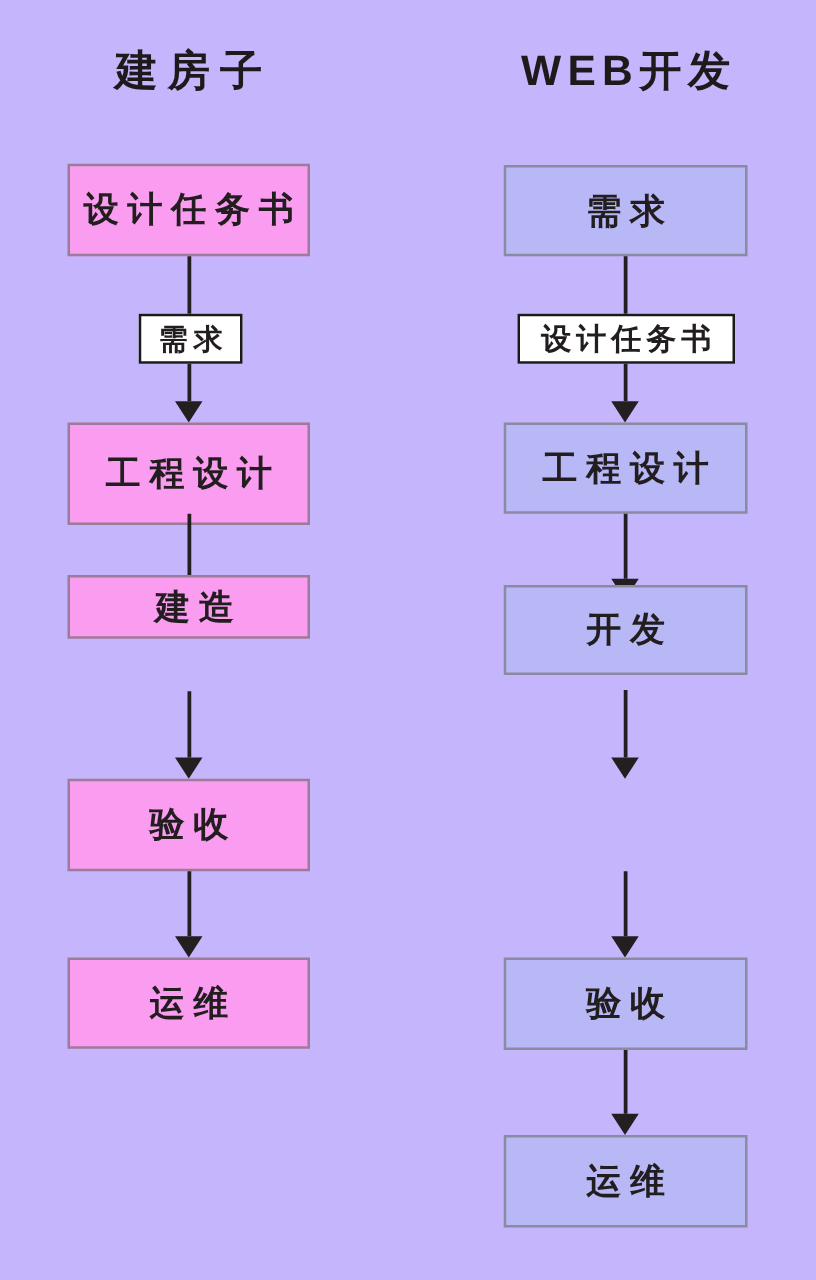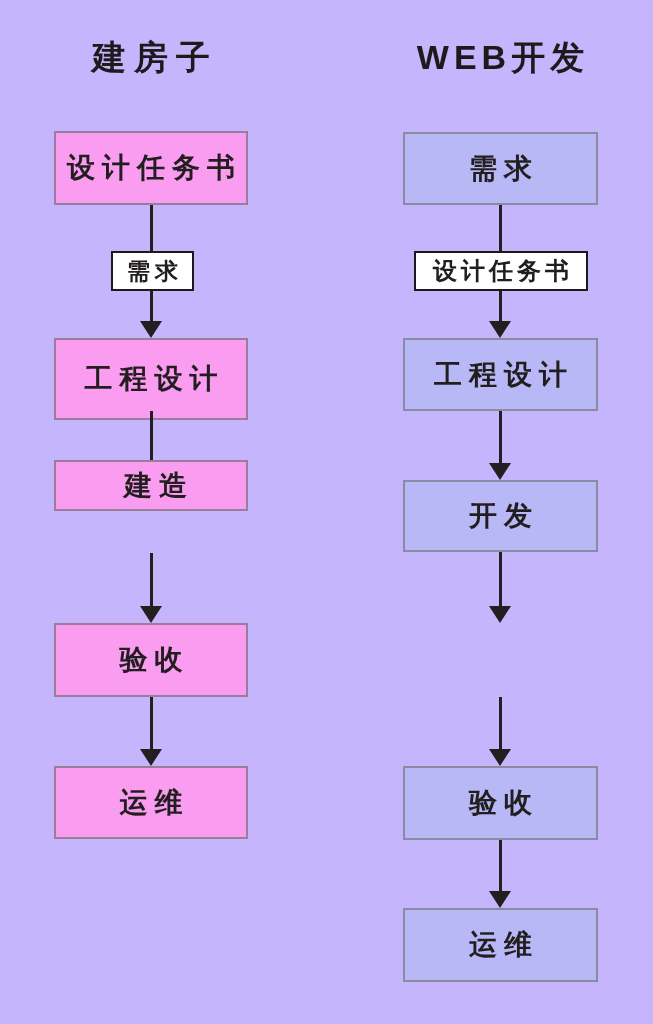--- a/index.html
+++ b/index.html
@@ -141,21 +141,21 @@
     <div class="head"></div>
   </div>
 
   <div class="node purple rx" style="top:338px; height:73px;">工程设计</div>
 
   <div class="arrow" style="left:489px; top:411px; height:69px;">
     <div class="shaft"></div>
     <div class="head"></div>
   </div>
 
-  <div class="node purple rx" style="top:480px; height:72px;">开发</div>
+  <div class="node purple rx" style="top:468px; height:72px;">开发</div>
 
   <div class="arrow" style="left:489px; top:552px; height:71px;">
     <div class="shaft"></div>
     <div class="head"></div>
   </div>
 
 
   <div class="arrow" style="left:489px; top:697px; height:69px;">
     <div class="shaft"></div>
     <div class="head"></div>

